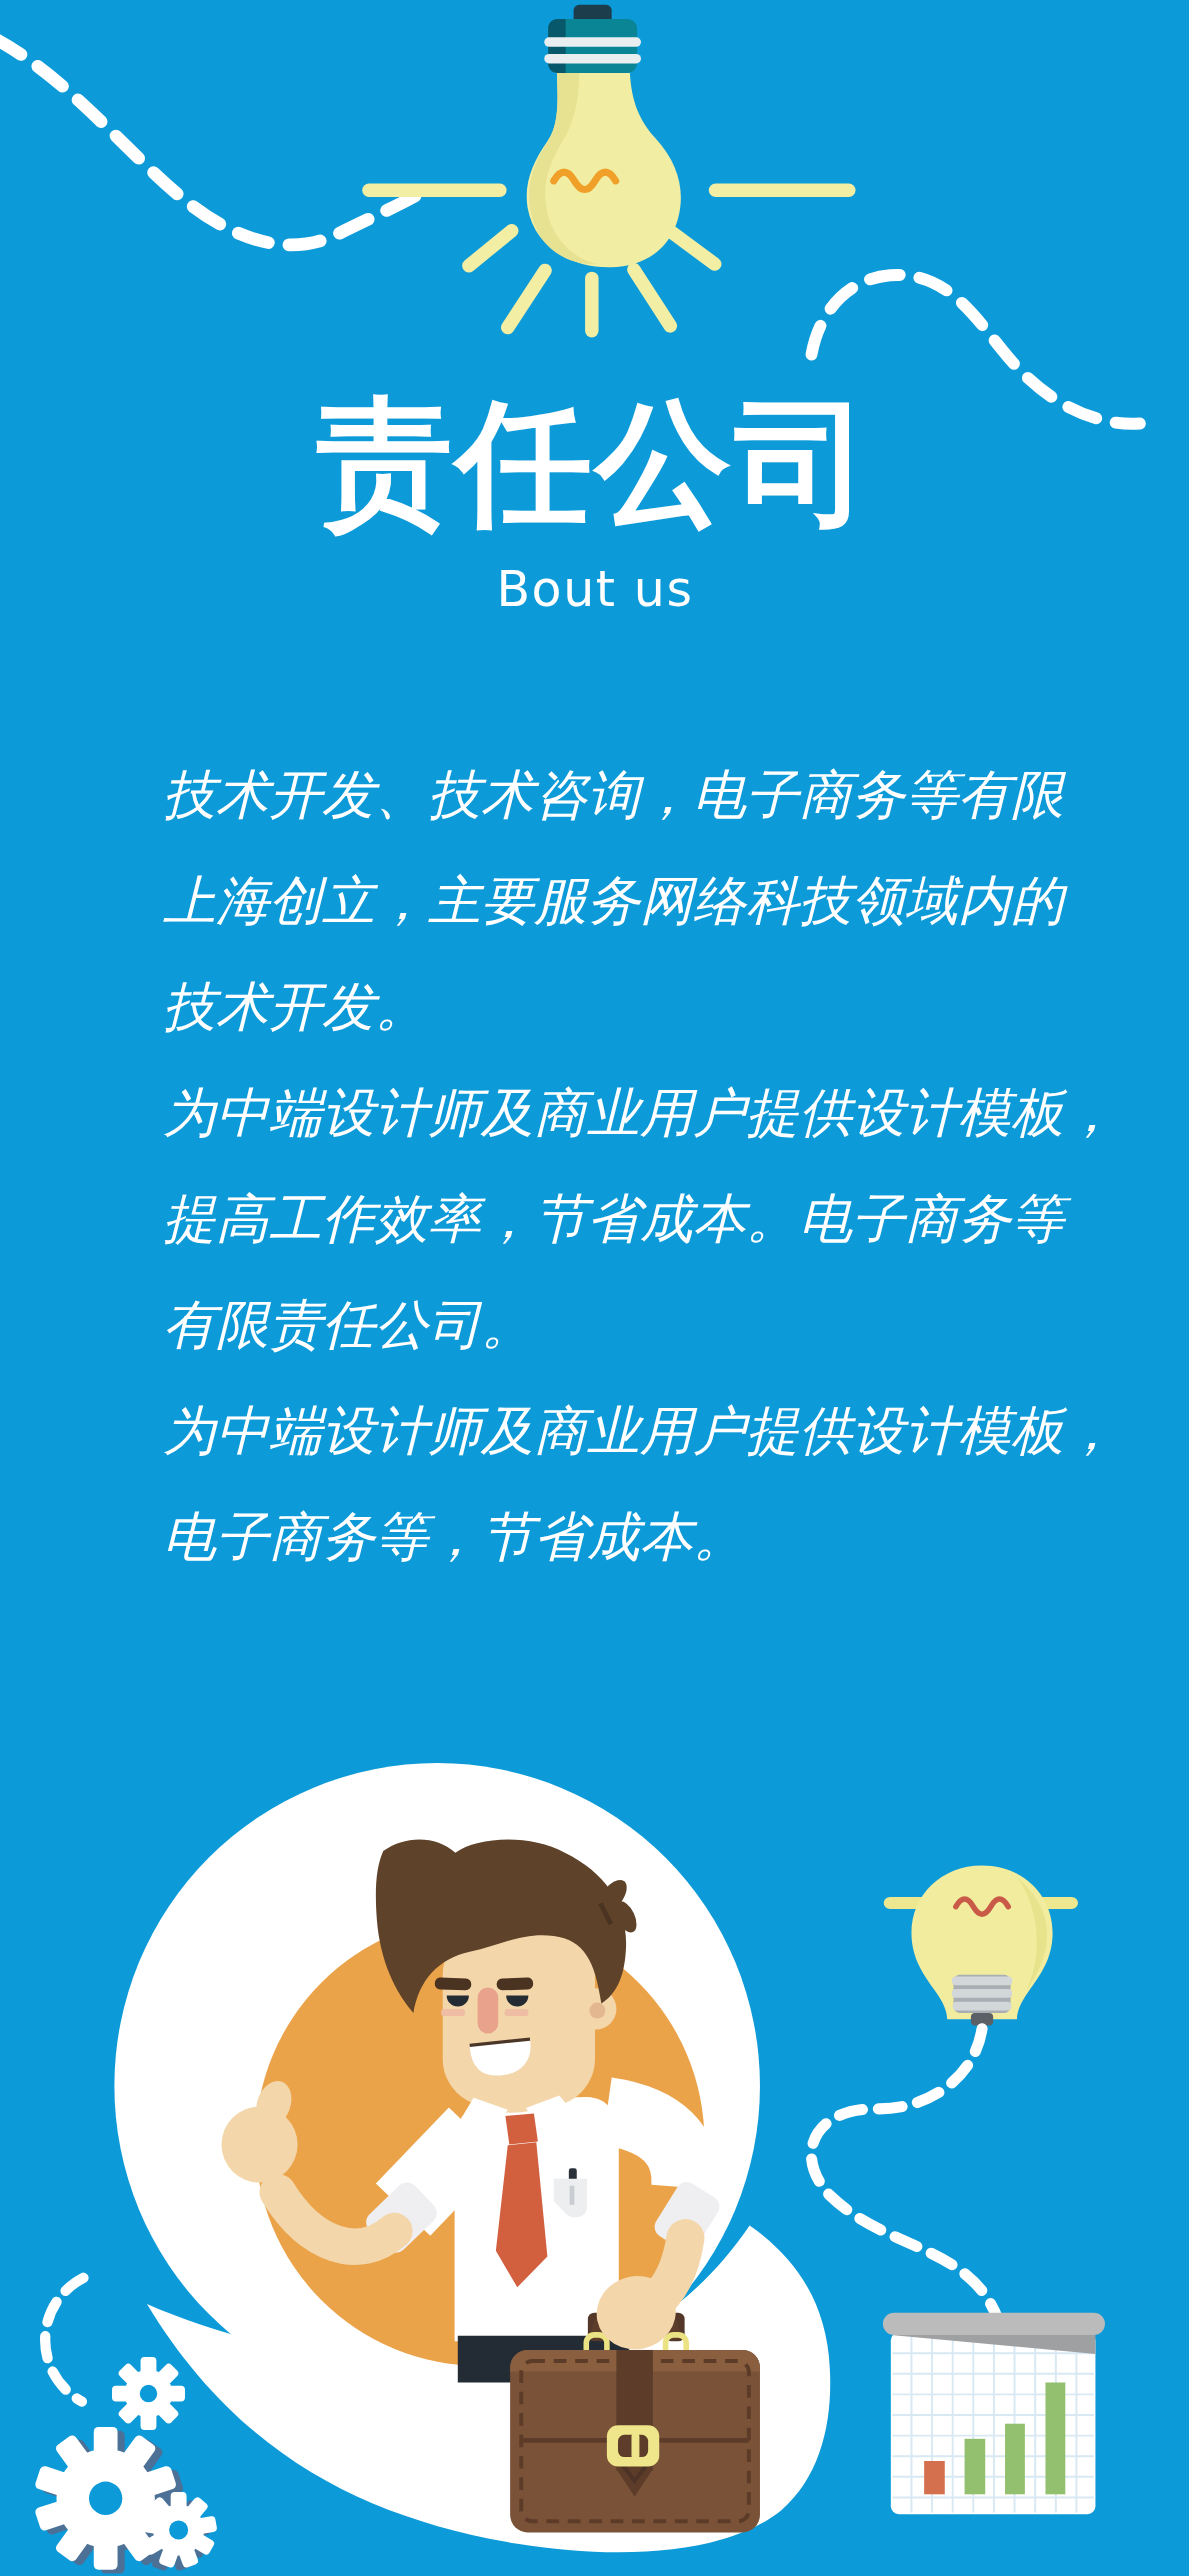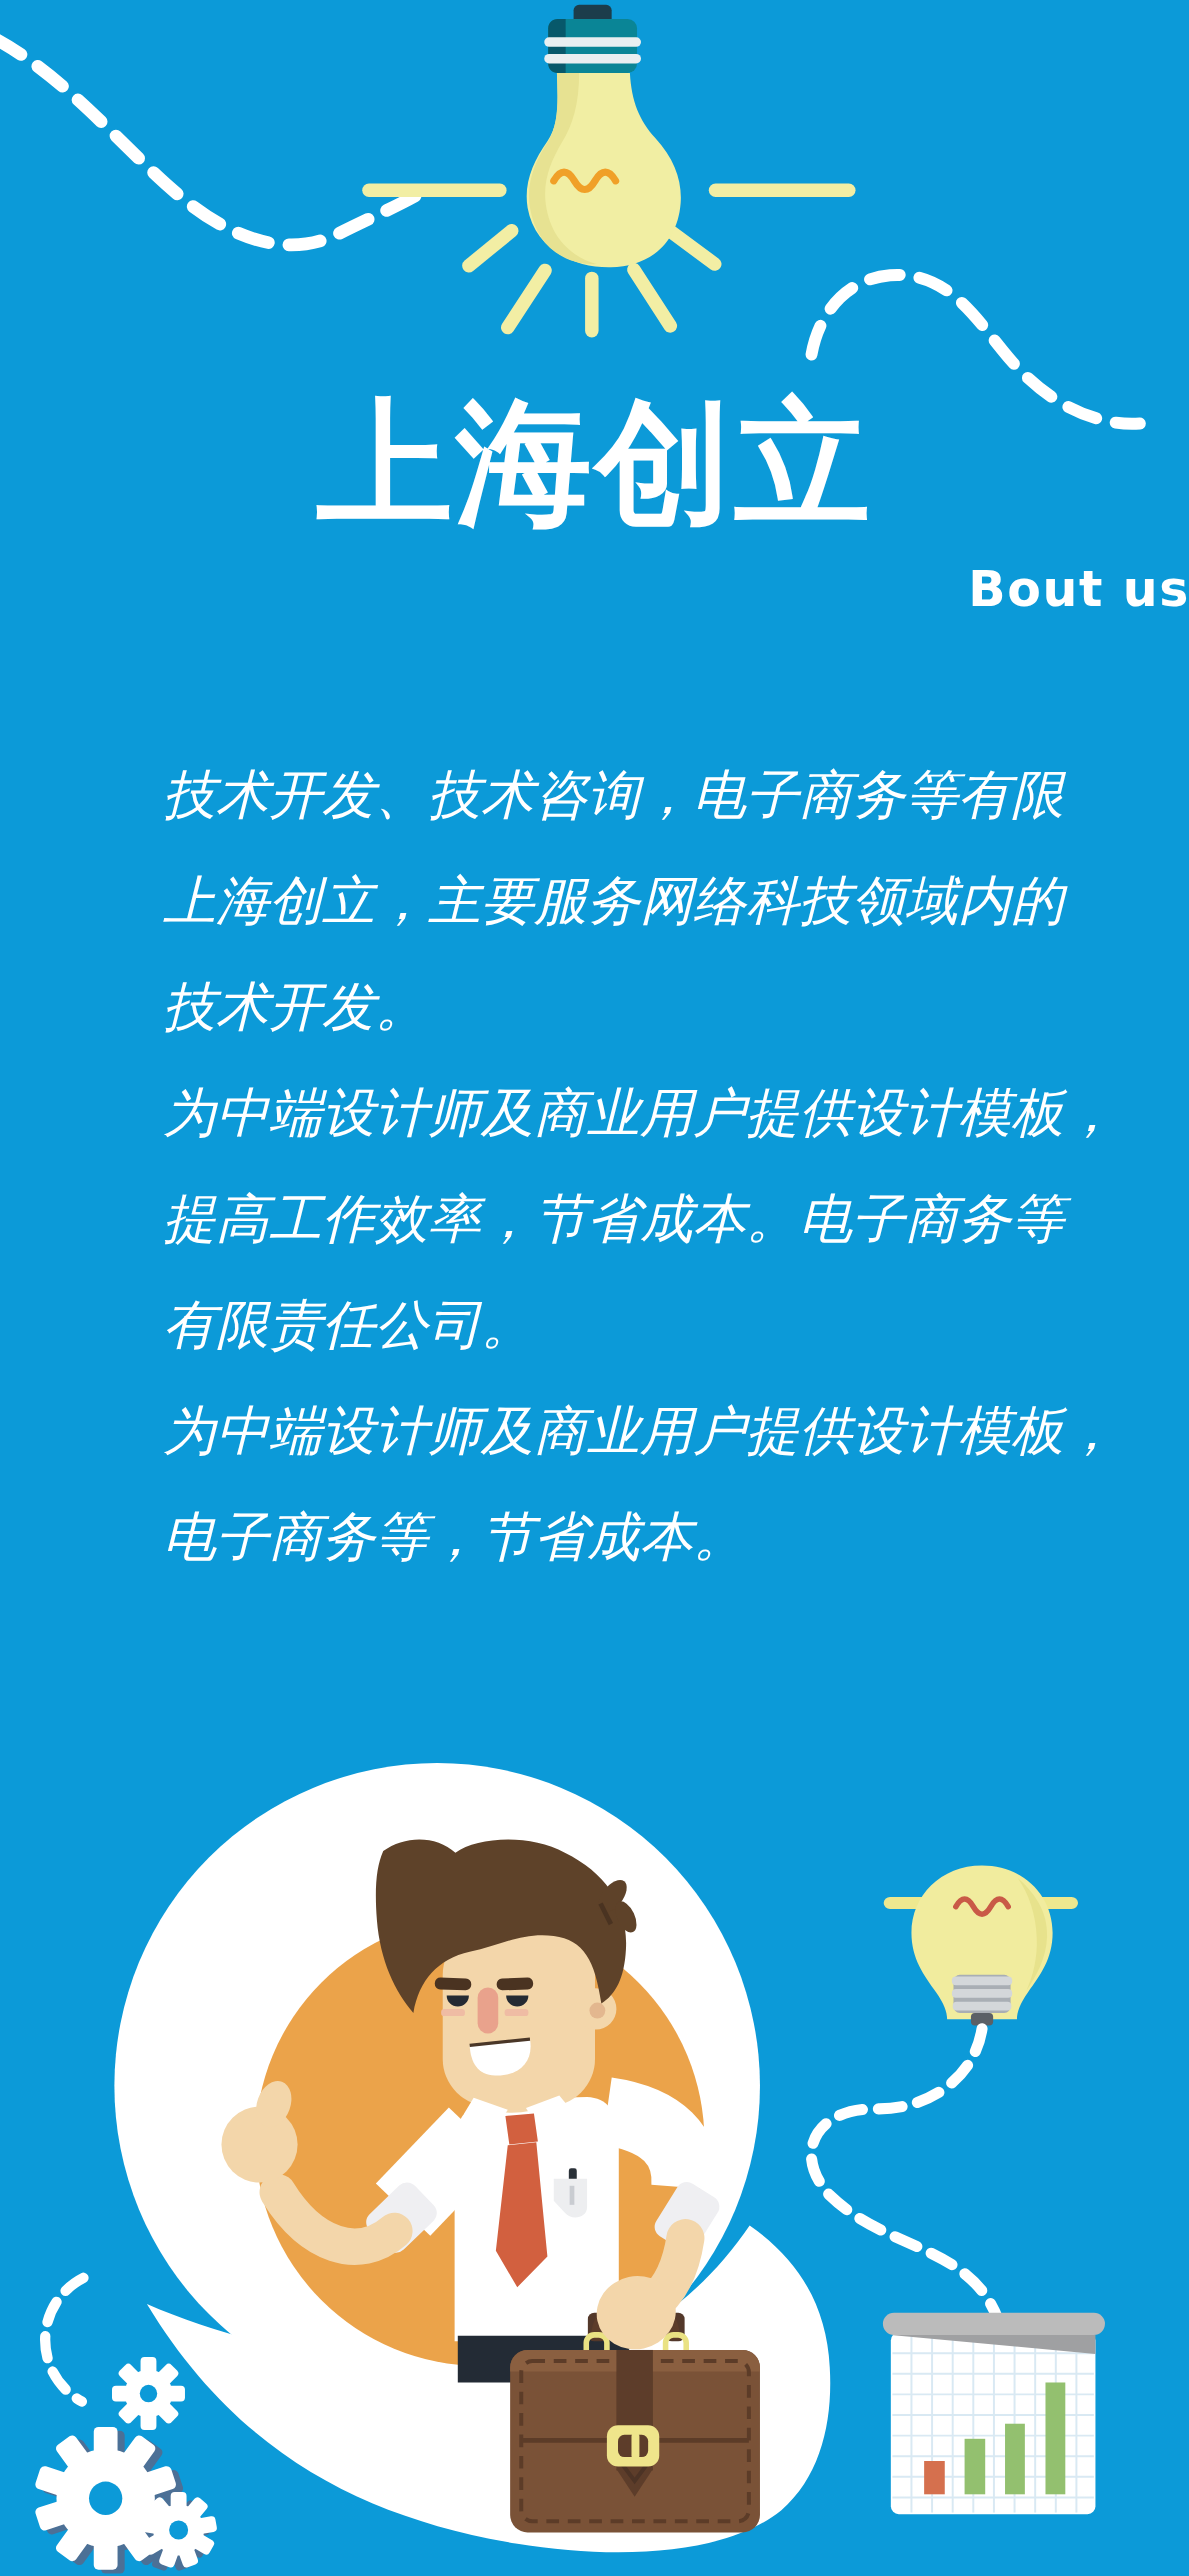--- a/index.html
+++ b/index.html
@@ -10,22 +10,22 @@
   }
   .decor { position:absolute; left:0; top:0; }
   .title {
     position:absolute; left:0; right:0; top:395px;
     text-align:center; color:#FFFFFF;
     font-size:136px; font-weight:900; letter-spacing:3.2px; line-height:1;
     font-family:"DejaVu Sans","Liberation Sans",sans-serif;
   }
   .subtitle {
     position:absolute; left:0; right:0; top:565px;
-    text-align:right; color:#FFFFFF;
-    font-size:49px; font-weight:700; letter-spacing:1.6px; line-height:1;
+    text-align:center; color:#FFFFFF;
+    font-size:49px; font-weight:400; letter-spacing:1.6px; line-height:1;
   }
   .paragraph {
     position:absolute; left:163px; top:742px; width:920px;
     color:#FFFFFF; font-size:53px; line-height:106px;
     font-style:italic;
     font-family:"Liberation Serif","DejaVu Serif",serif;
   }
   .paragraph .line { white-space:nowrap; }
 </style>
 </head>
@@ -217,21 +217,21 @@
         <rect x="177" y="2972" width="20" height="26" rx="5" transform="rotate(315 187 3018)"></rect>
         <circle cx="187" cy="3018" r="30"></circle>
       </g>
       <circle cx="187" cy="3018" r="11" fill="#0C9AD8"></circle>
 
       <use href="#gear-small2-shape" xlink:href="#gear-small2-shape" fill="#FFFFFF"></use>
       <circle cx="225" cy="3190" r="12" fill="#0C9AD8"></circle>
     </g>
   </svg>
 
-  <div class="title">上海创立</div>
+  <div class="title">责任公司</div>
   <div class="subtitle">Bout us</div>
   <div class="paragraph">
       <div class="line">技术开发、技术咨询，电子商务等有限</div>
       <div class="line">上海创立，主要服务网络科技领域内的</div>
       <div class="line">技术开发。</div>
       <div class="line">为中端设计师及商业用户提供设计模板，</div>
       <div class="line">提高工作效率，节省成本。电子商务等</div>
       <div class="line">有限责任公司。</div>
       <div class="line">为中端设计师及商业用户提供设计模板，</div>
       <div class="line">电子商务等，节省成本。</div>

